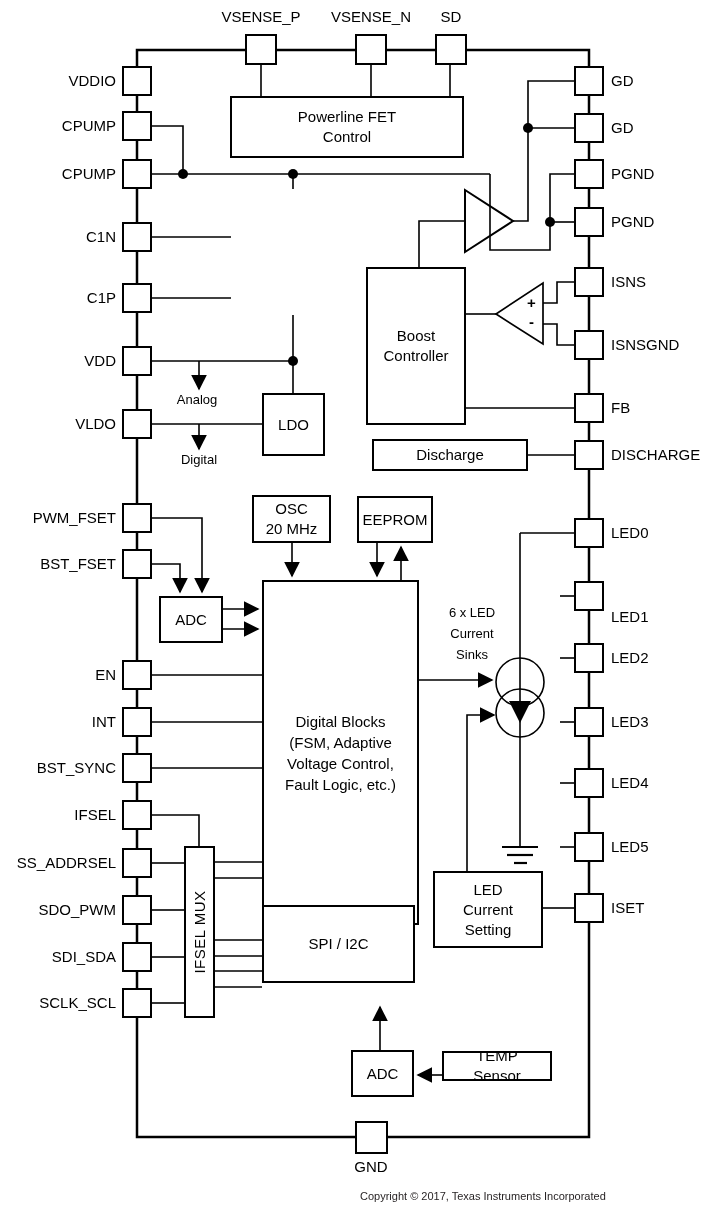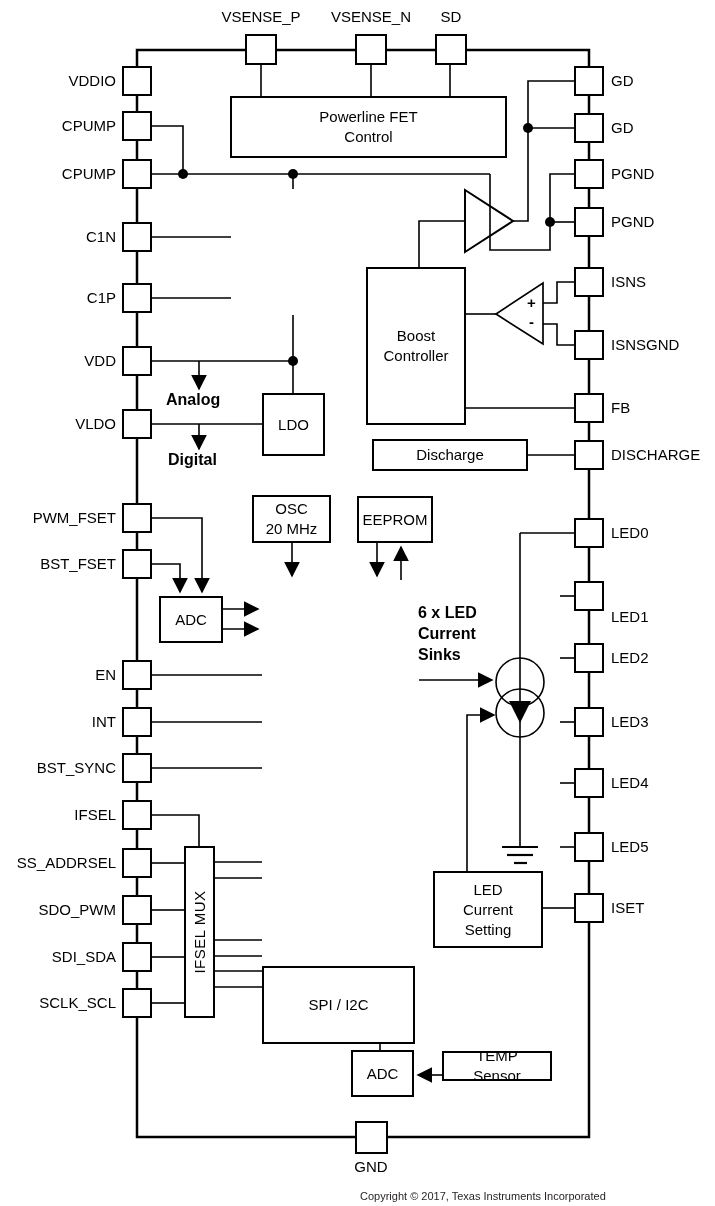--- a/index.html
+++ b/index.html
@@ -13,22 +13,22 @@
   .plbl{position:absolute;font-size:15px;line-height:18px;z-index:4;white-space:nowrap;}
   .plbl.lft{left:0;width:116px;text-align:right;}
   .plbl.rgt{left:611px;width:104px;text-align:left;}
   .plbl.ctr{text-align:center;}
   .blk{position:absolute;background:#fff;border:2px solid #000;box-sizing:border-box;
        display:flex;align-items:center;justify-content:center;text-align:center;
        font-size:15px;line-height:20px;z-index:2;}
   .blk span{white-space:pre-line;}
   .blk.bold{border-width:2.5px;}
   .blk.vert span{transform:rotate(-90deg);white-space:nowrap;letter-spacing:.5px;}
-  .ann{position:absolute;font-size:16px;line-height:21px;
-       white-space:pre-line;z-index:4;font-weight:bold;}
+  .ann{position:absolute;font-size:13px;line-height:21px;text-align:center;
+       white-space:pre-line;z-index:4;}
   .sym{position:absolute;font-size:15px;font-weight:bold;z-index:4;}
   .copyright{position:absolute;font-size:11px;color:#231f20;z-index:4;white-space:nowrap;}
 </style>
 </head>
 <body>
 
 <div id="canvas">
 
   <svg class="layer" width="715" height="1206" viewBox="0 0 715 1206">
     <defs>
@@ -139,21 +139,21 @@
 
     <g fill="#000">
       <circle cx="183" cy="174" r="5"></circle>
       <circle cx="293" cy="174" r="5"></circle>
       <circle cx="293" cy="361" r="5"></circle>
       <circle cx="528" cy="128" r="5"></circle>
       <circle cx="550" cy="222" r="5"></circle>
     </g>
   </svg>
 
-  <div class="blk bold" style="left:230px;top:96px;width:277px;height:62px">
+  <div class="blk bold" style="left:230px;top:96px;width:234px;height:62px">
     <span>Powerline FET
 Control</span>
     </div>
   <div class="blk bold" style="left:262px;top:393px;width:63px;height:63px">
     <span>LDO</span>
     </div>
   <div class="blk bold" style="left:366px;top:267px;width:100px;height:158px">
     <span>Boost
 Controller</span>
     </div>
@@ -163,21 +163,27 @@
   <div class="blk bold" style="left:252px;top:495px;width:79px;height:48px">
     <span>OSC
 20 MHz</span>
     </div>
   <div class="blk bold" style="left:357px;top:496px;width:76px;height:47px">
     <span>EEPROM</span>
     </div>
   <div class="blk bold" style="left:159px;top:596px;width:64px;height:47px">
     <span>ADC</span>
     </div>
-  <div class="blk bold" style="left:262px;top:966px;width:153px;height:78px">
+  <div class="blk" style="left:262px;top:580px;width:157px;height:345px;line-height:21px">
+    <span>Digital Blocks
+(FSM, Adaptive
+Voltage Control,
+Fault Logic, etc.)</span>
+    </div>
+  <div class="blk bold" style="left:262px;top:905px;width:153px;height:78px">
     <span>SPI / I2C</span>
     </div>
   <div class="blk bold vert" style="left:184px;top:846px;width:31px;height:172px">
     <span>IFSEL MUX</span>
     </div>
   <div class="blk bold" style="left:351px;top:1050px;width:63px;height:47px">
     <span>ADC</span>
     </div>
   <div class="blk bold" style="left:442px;top:1051px;width:110px;height:30px">
     <span>TEMP

